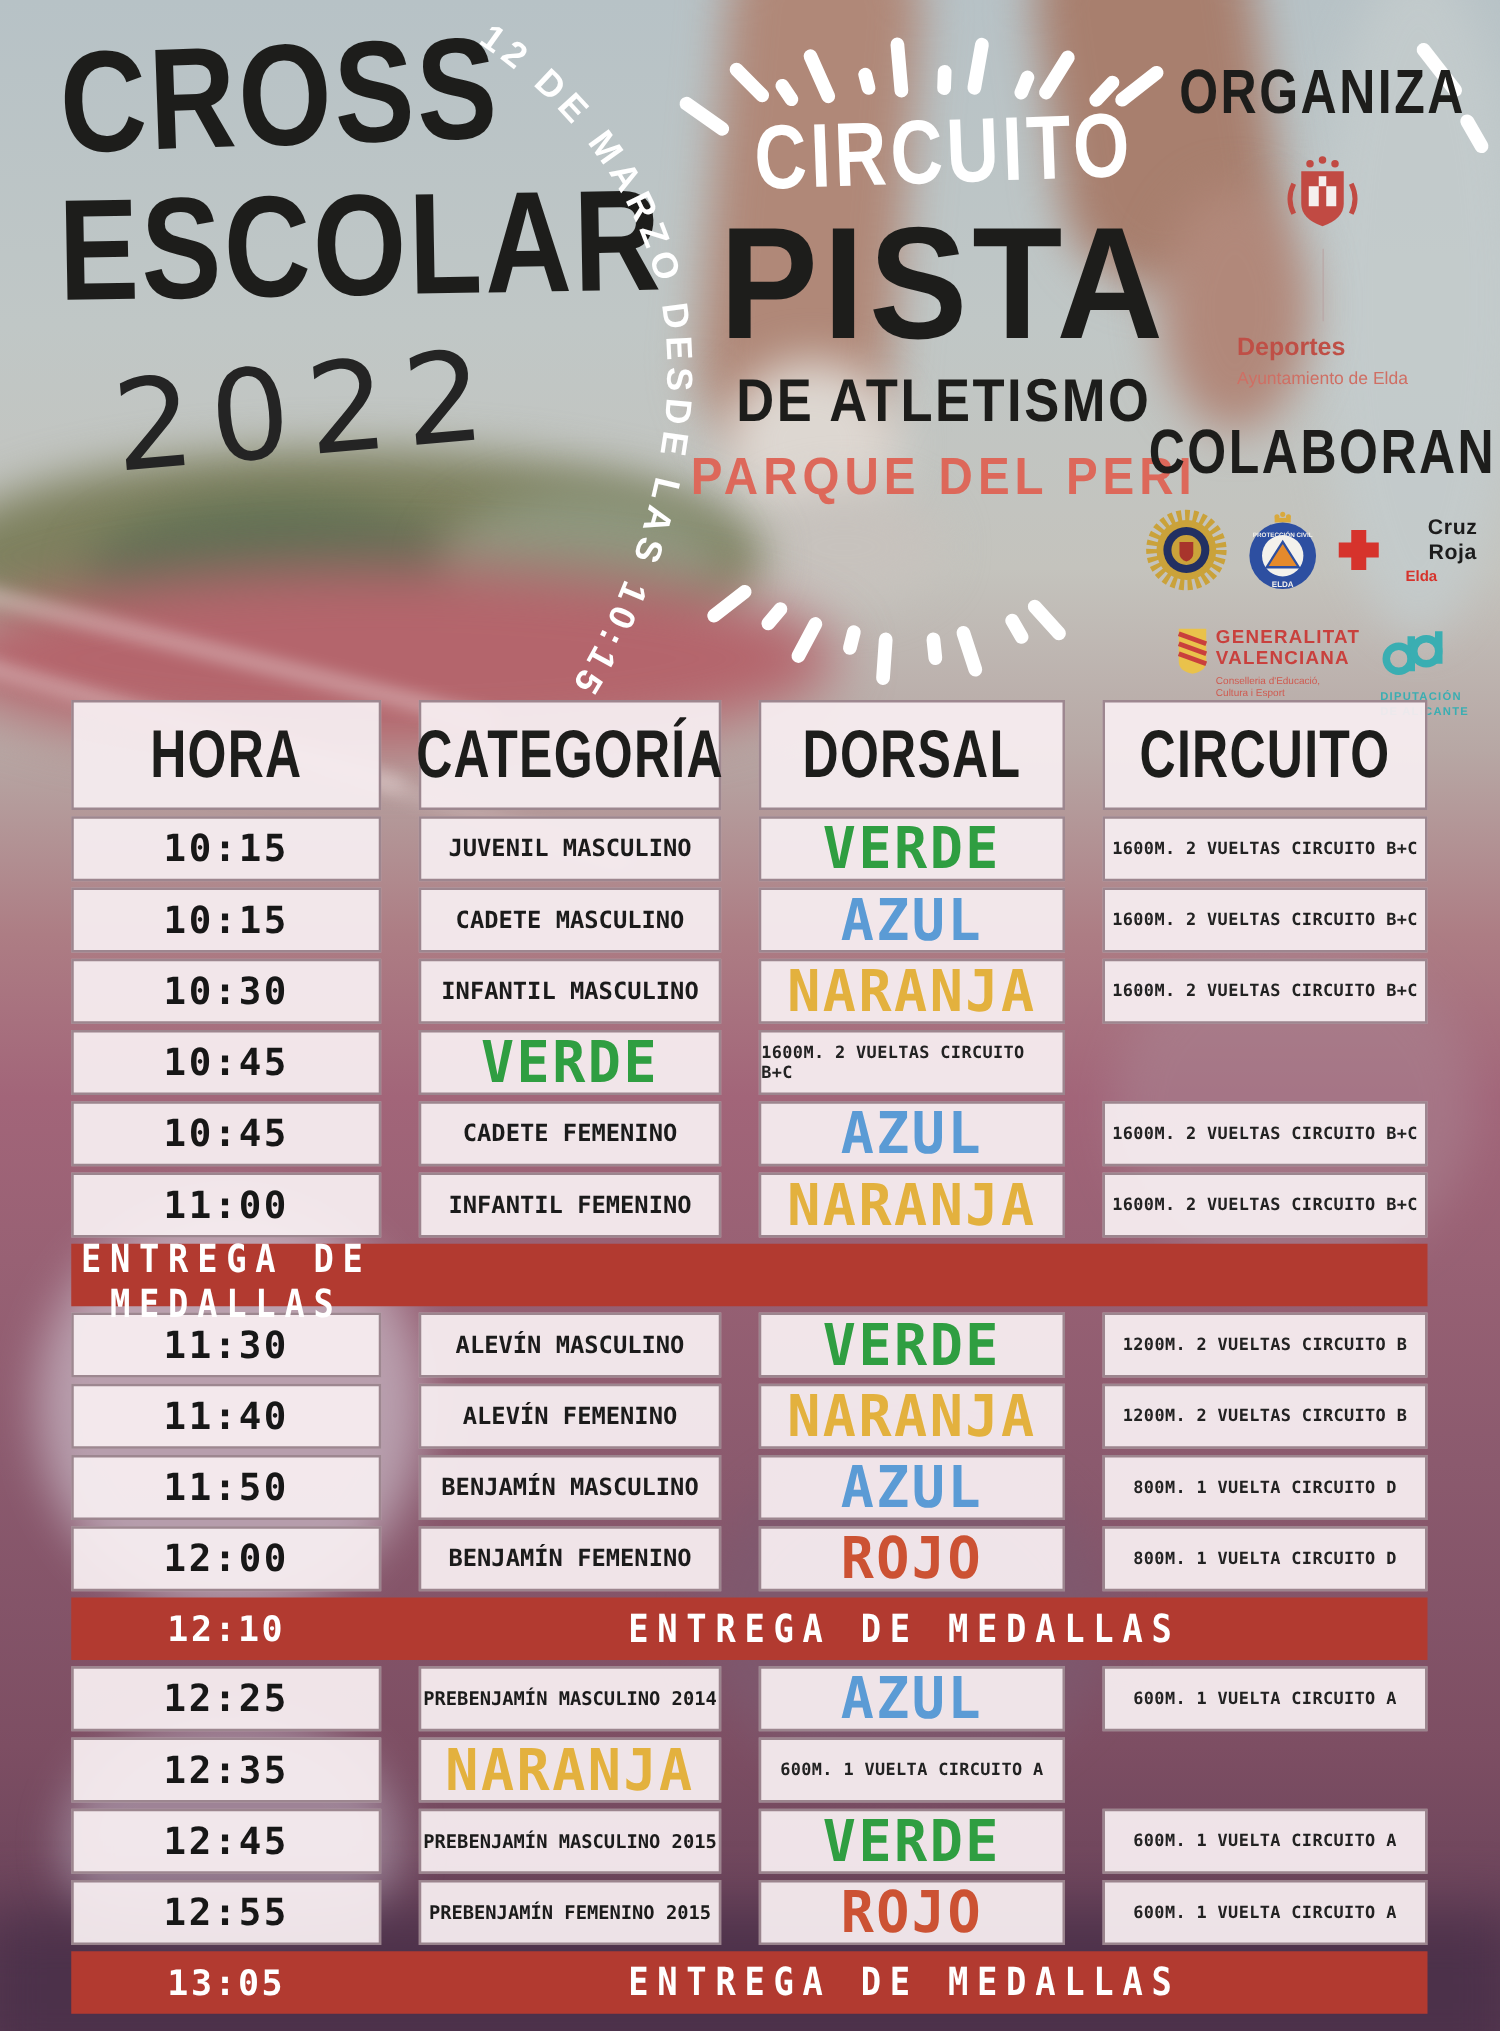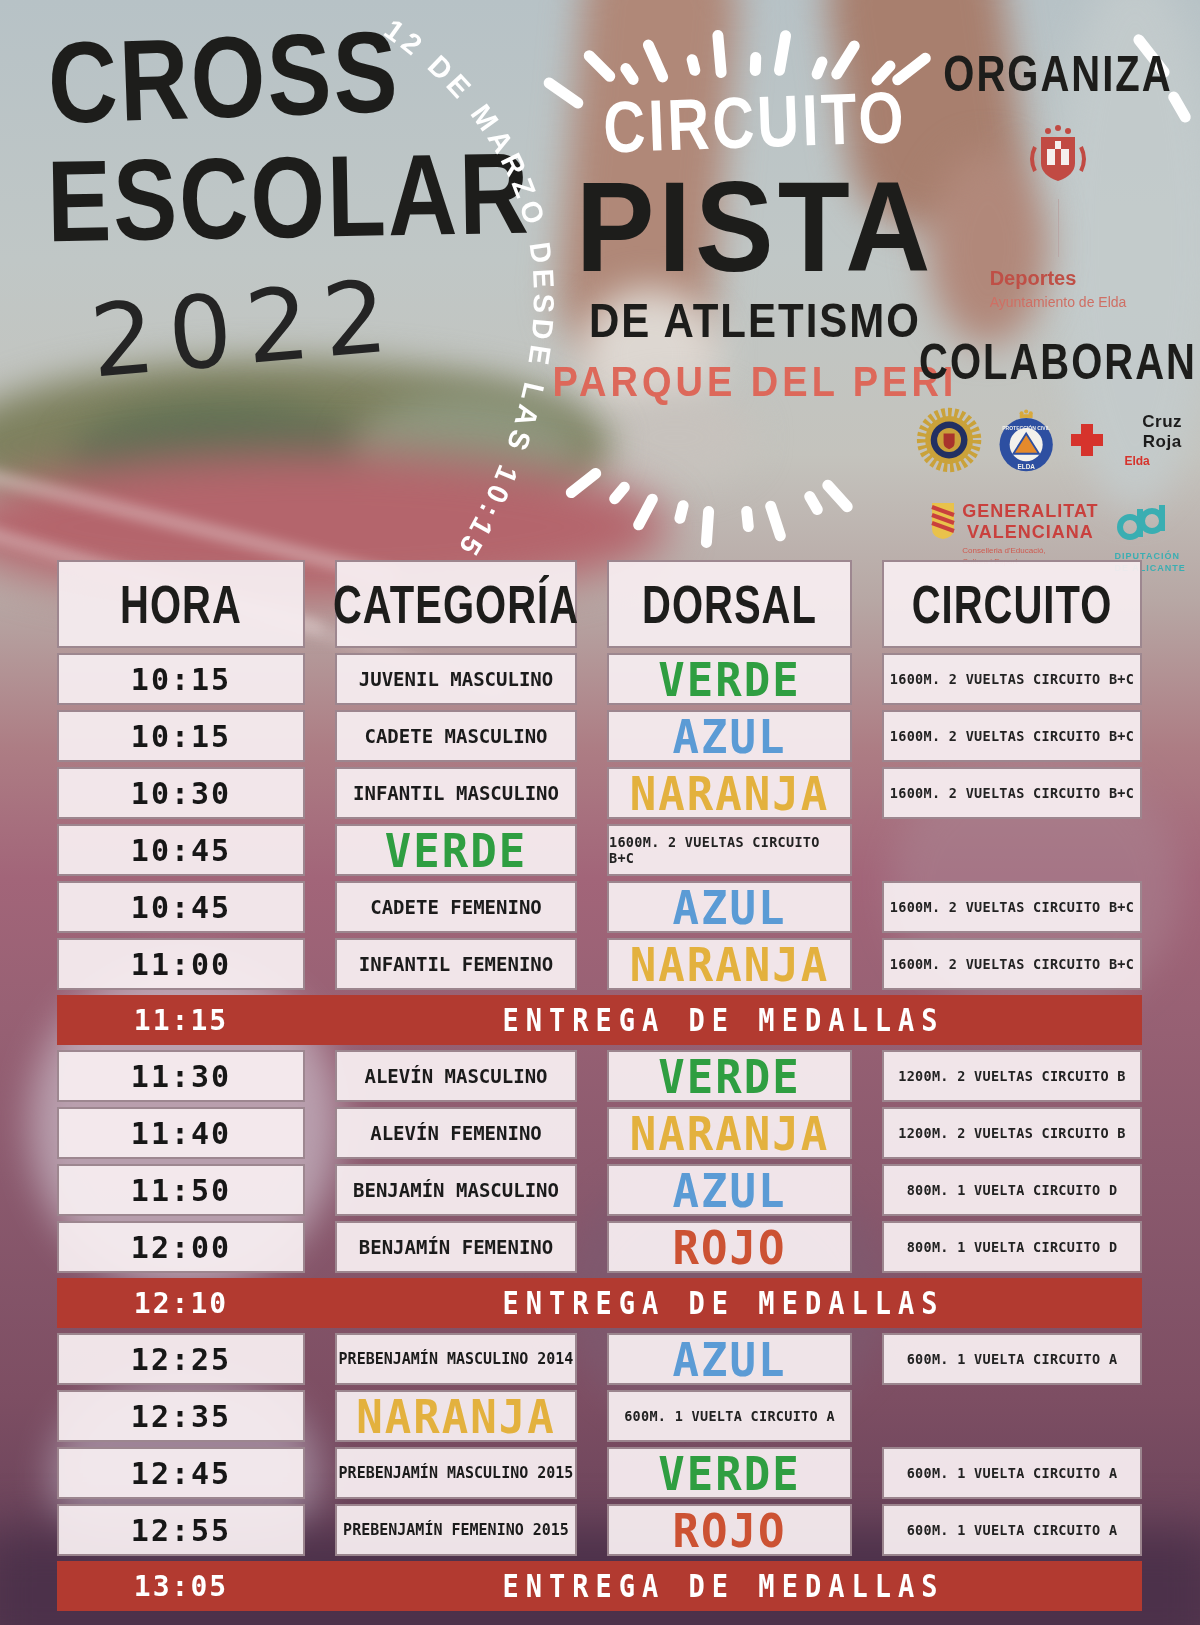--- a/index.html
+++ b/index.html
@@ -63,21 +63,21 @@
   .cruz{display:flex;align-items:center;gap:25px;}
   .cross{position:relative;width:32px;height:32px;}
   .cross::before,.cross::after{content:"";position:absolute;background:#d6332c;}
   .cross::before{left:10px;top:0;width:12px;height:32px;}
   .cross::after{left:0;top:10px;width:32px;height:12px;}
   .cruz-name{font-size:17px;font-weight:bold;color:#1c1c1c;letter-spacing:.5px;}
   .cruz-city{font-size:12px;font-weight:bold;color:#d6332c;text-align:left;margin-top:2px;}
   .bottom-logos{margin-top:24px;display:flex;align-items:flex-start;justify-content:center;gap:16px;}
   .gva{display:flex;gap:6px;align-items:flex-start;}
   .gva-texts{text-align:left;}
-  .gva-line{font-size:18px;font-weight:bold;color:#c9403d;letter-spacing:1px;line-height:1.15;text-align:center;}
+  .gva-line{font-size:15px;font-weight:bold;color:#c9403d;letter-spacing:1px;line-height:1.15;}
   .gva-cap{font-size:8px;color:#cf5a50;margin-top:4px;line-height:1.3;}
   .dip{text-align:left;}
   .dip-cap{font-size:9px;font-weight:bold;color:#3aaeb2;letter-spacing:1px;line-height:1.35;margin-top:3px;}
   
   .schedule{position:absolute;left:57px;top:560px;width:1085px;z-index:4;}
   .grid-row{display:grid;grid-template-columns:248px 242px 245px 260px;column-gap:30px;}
   .sched-row{margin-top:5px;}
   .cell{background:rgba(245,236,239,.95);border:2px solid rgba(72,38,52,.5);
     display:flex;align-items:center;justify-content:center;box-sizing:border-box;}
   .head-row .cell{height:88px;}
@@ -347,21 +347,20 @@
           </div>
       <div class="cell">
             <span class="t-dorsal" style="color: rgb(227, 177, 62);">NARANJA</span>
           </div>
       <div class="cell">
             <span class="t-circ">1600M. 2 VUELTAS CIRCUITO B+C</span>
           </div>
     </div>
 
     <div class="medal-row sched-row">
-      <span class="m-time">11:15</span>
       <span class="m-label">ENTREGA DE MEDALLAS</span>
     </div>
 
     <div class="grid-row race-row sched-row">
       <div class="cell">
             <span class="t-time">11:30</span>
           </div>
       <div class="cell">
             <span class="t-cat">ALEVÍN MASCULINO</span>
           </div>

